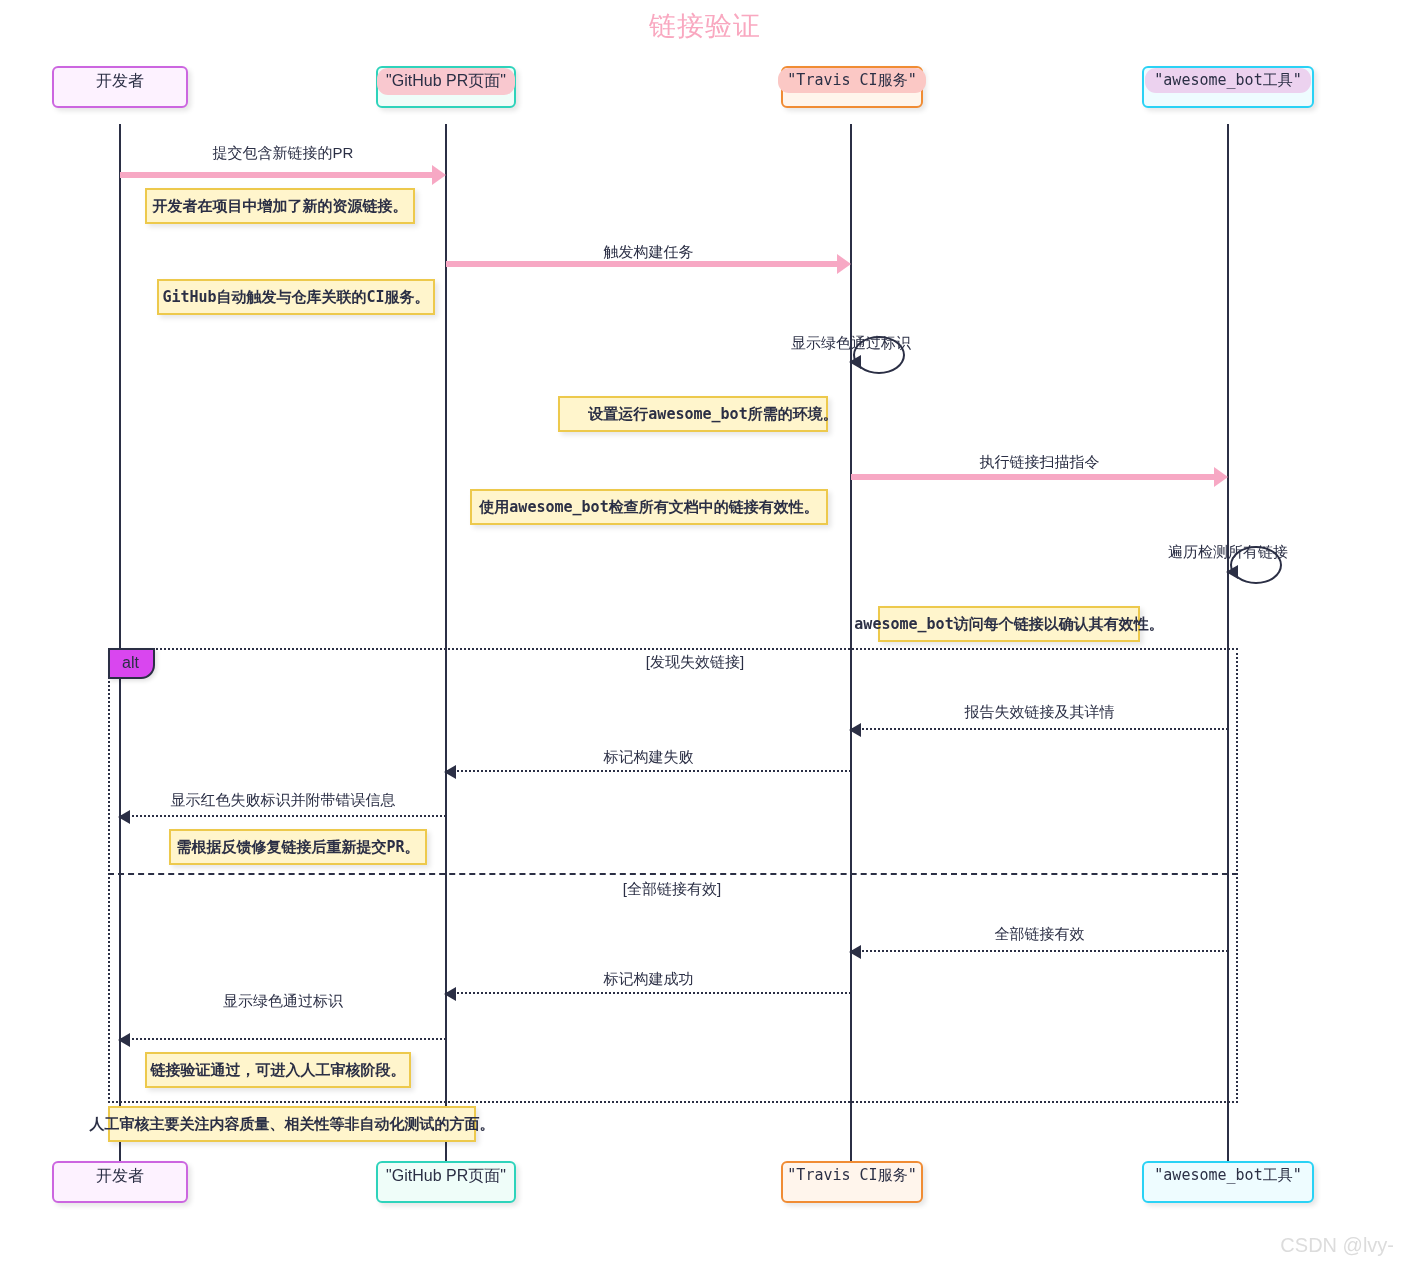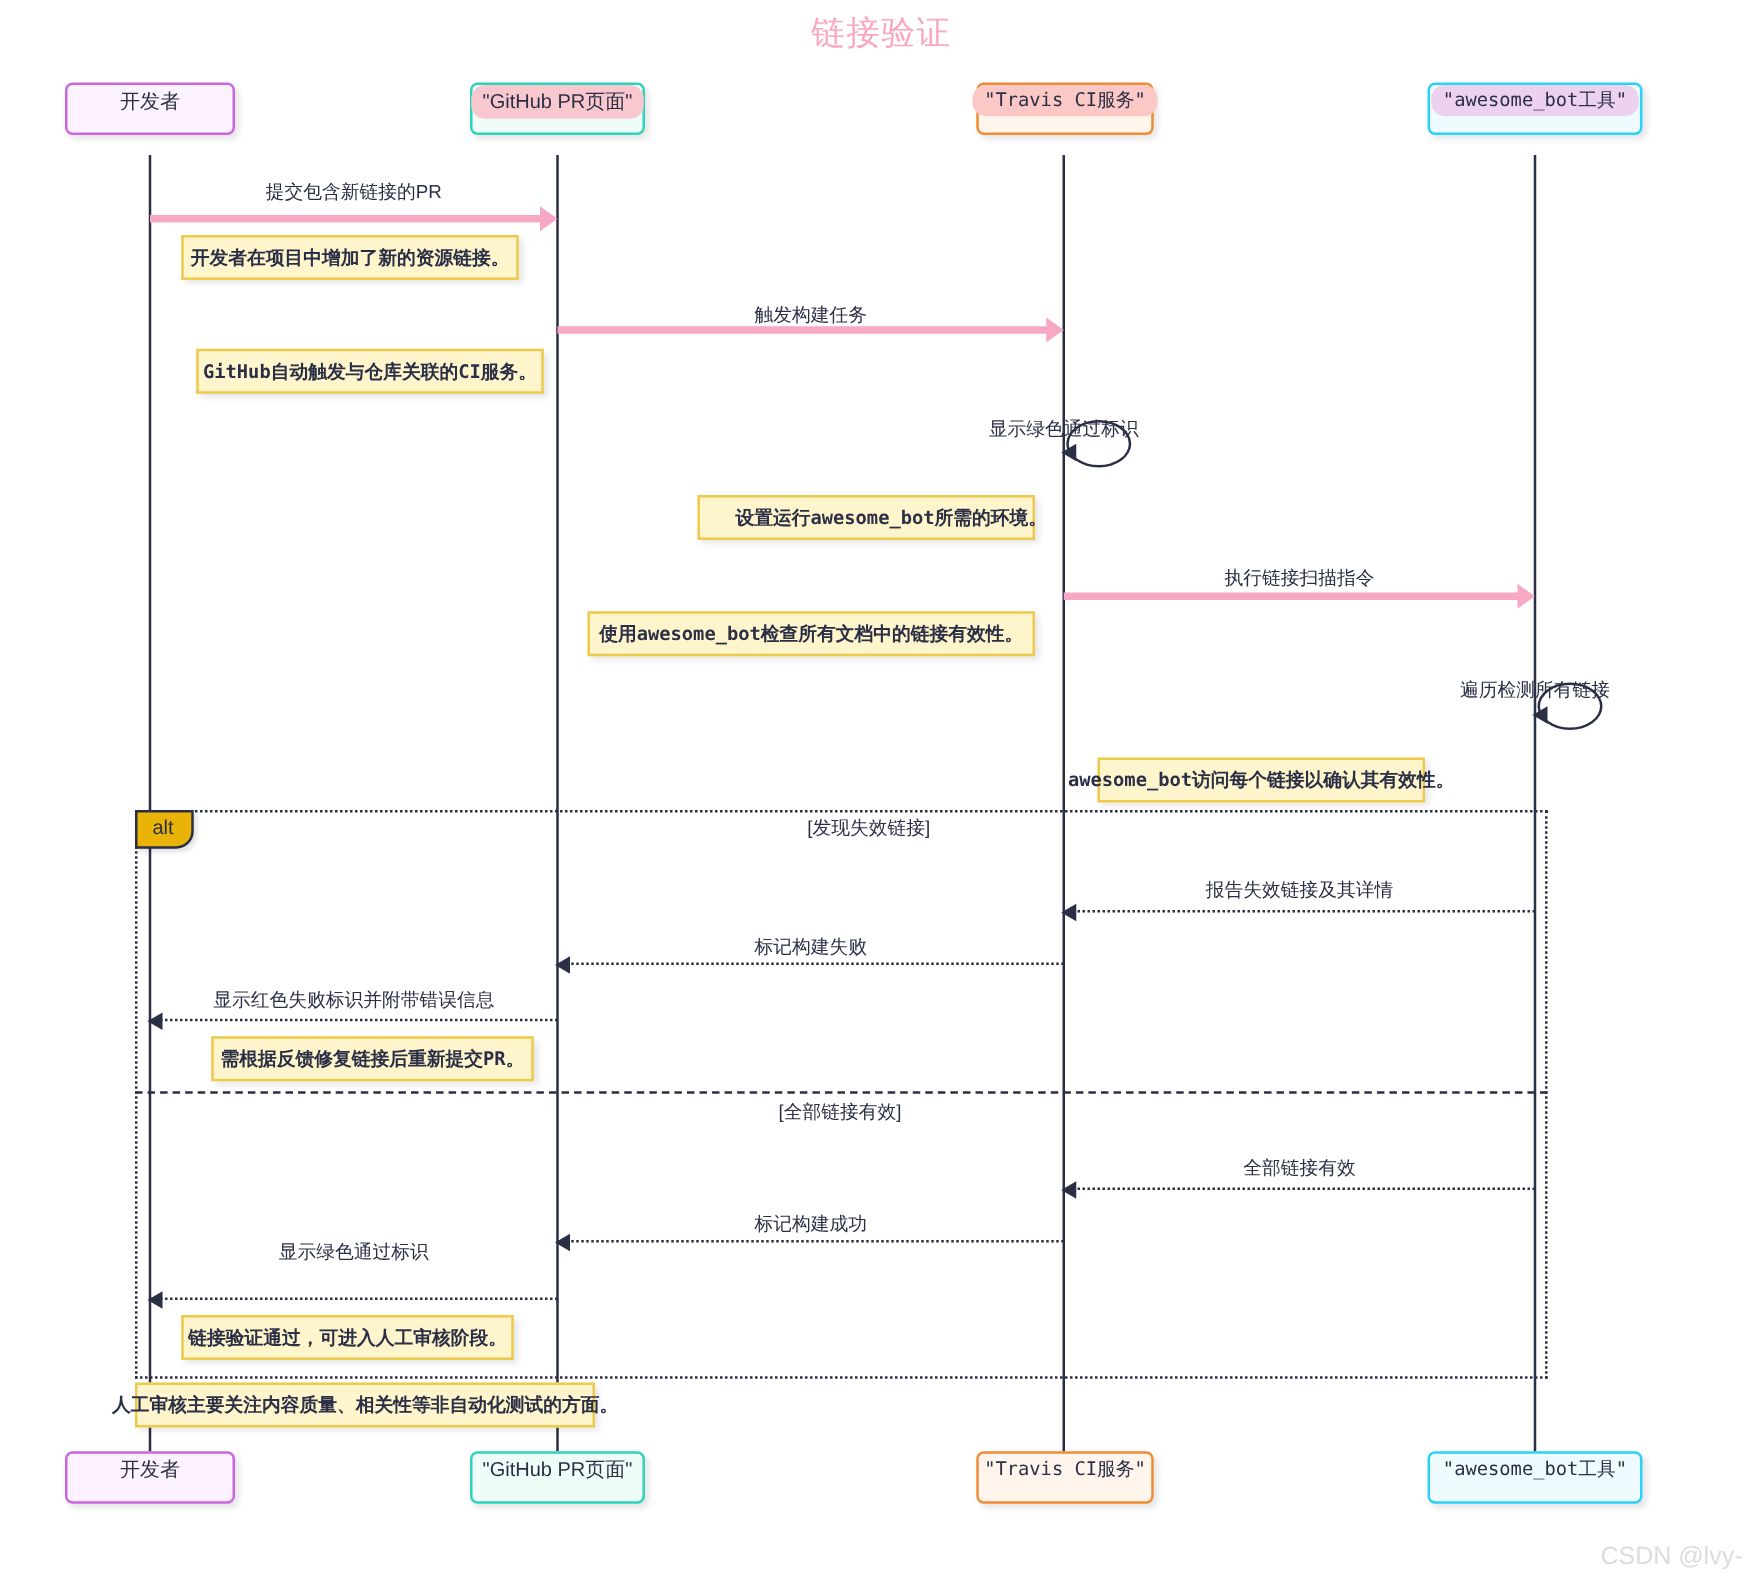--- a/index.html
+++ b/index.html
@@ -44,21 +44,21 @@
   .note{position:absolute;box-sizing:border-box;background:#fff5cc;
         border:2px solid #edc94c;color:#2b2f45;font-weight:bold;font-size:15px;
         display:flex;align-items:center;justify-content:center;
         box-shadow:3px 3px 5px rgba(0,0,0,.10);white-space:nowrap;}
   .note.mono{font-family:"DejaVu Sans Mono","Liberation Mono",monospace;}
   .note.overflow{overflow:visible;}
 
   
   .altframe{position:absolute;box-sizing:border-box;border:2px dotted #2b2f45;}
   .altdiv{position:absolute;height:0;border-top:2px dashed #2b2f45;}
-  .alttab{position:absolute;box-sizing:border-box;background:#eab308;
+  .alttab{position:absolute;box-sizing:border-box;background:#d946ef;
           border:2px solid #2b2f45;border-top:none;border-left:none;
           padding:4px 14px 5px 12px;font-size:16px;color:#2b2f45;
           border-bottom-right-radius:14px;
           box-shadow:2px 2px 4px rgba(0,0,0,.12);text-align:center;}
   .alttab.noborder{border-left:2px solid #2b2f45;border-top:2px solid #2b2f45;
           border-top-left-radius:0;}
   .altcond{position:absolute;font-size:15px;color:#2b2f45;white-space:nowrap;
            transform:translateX(-50%);}
 
   .watermark{position:absolute;right:16px;bottom:14px;font-size:20px;color:#dcdcdc;}

